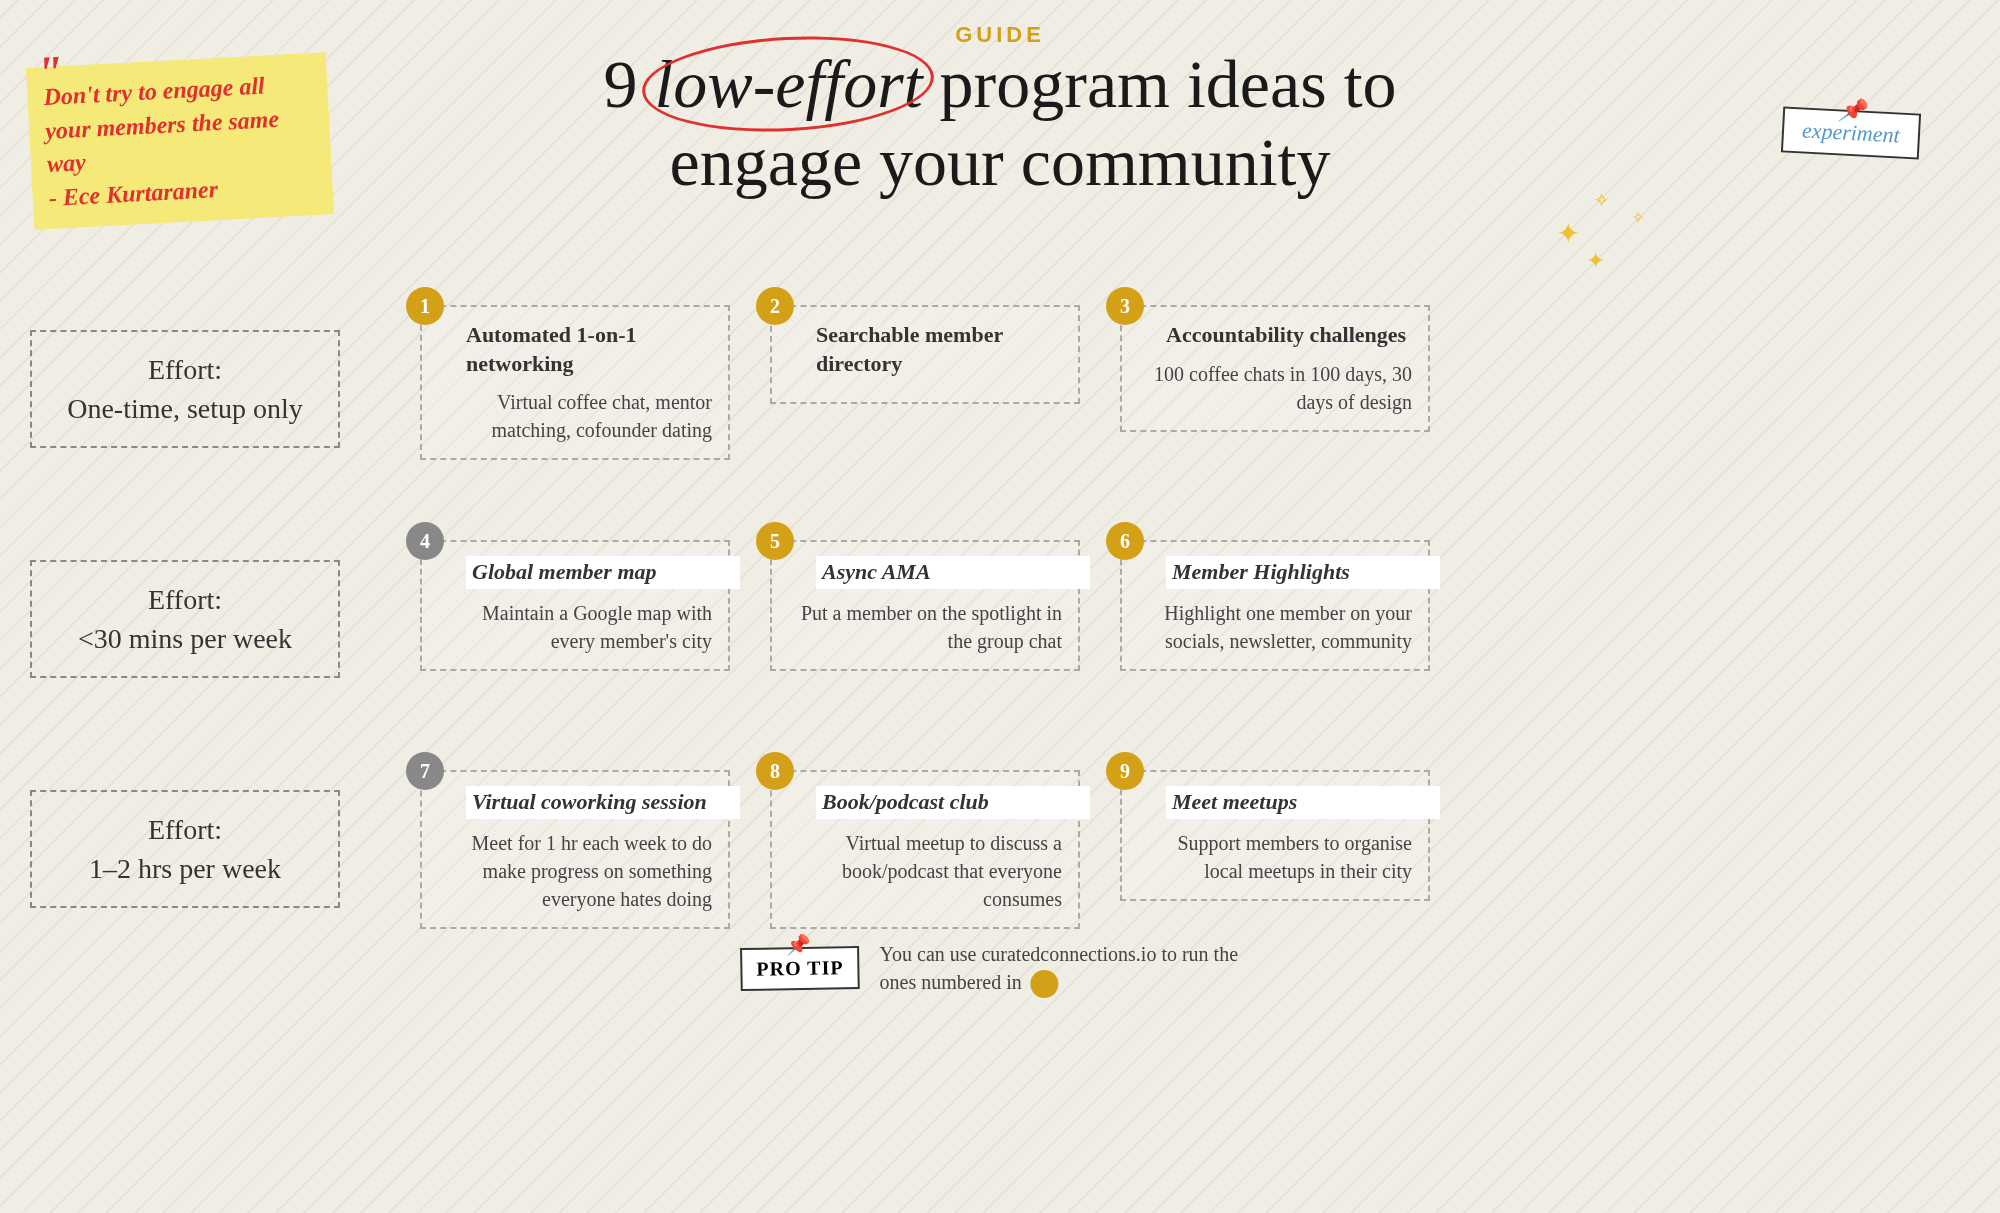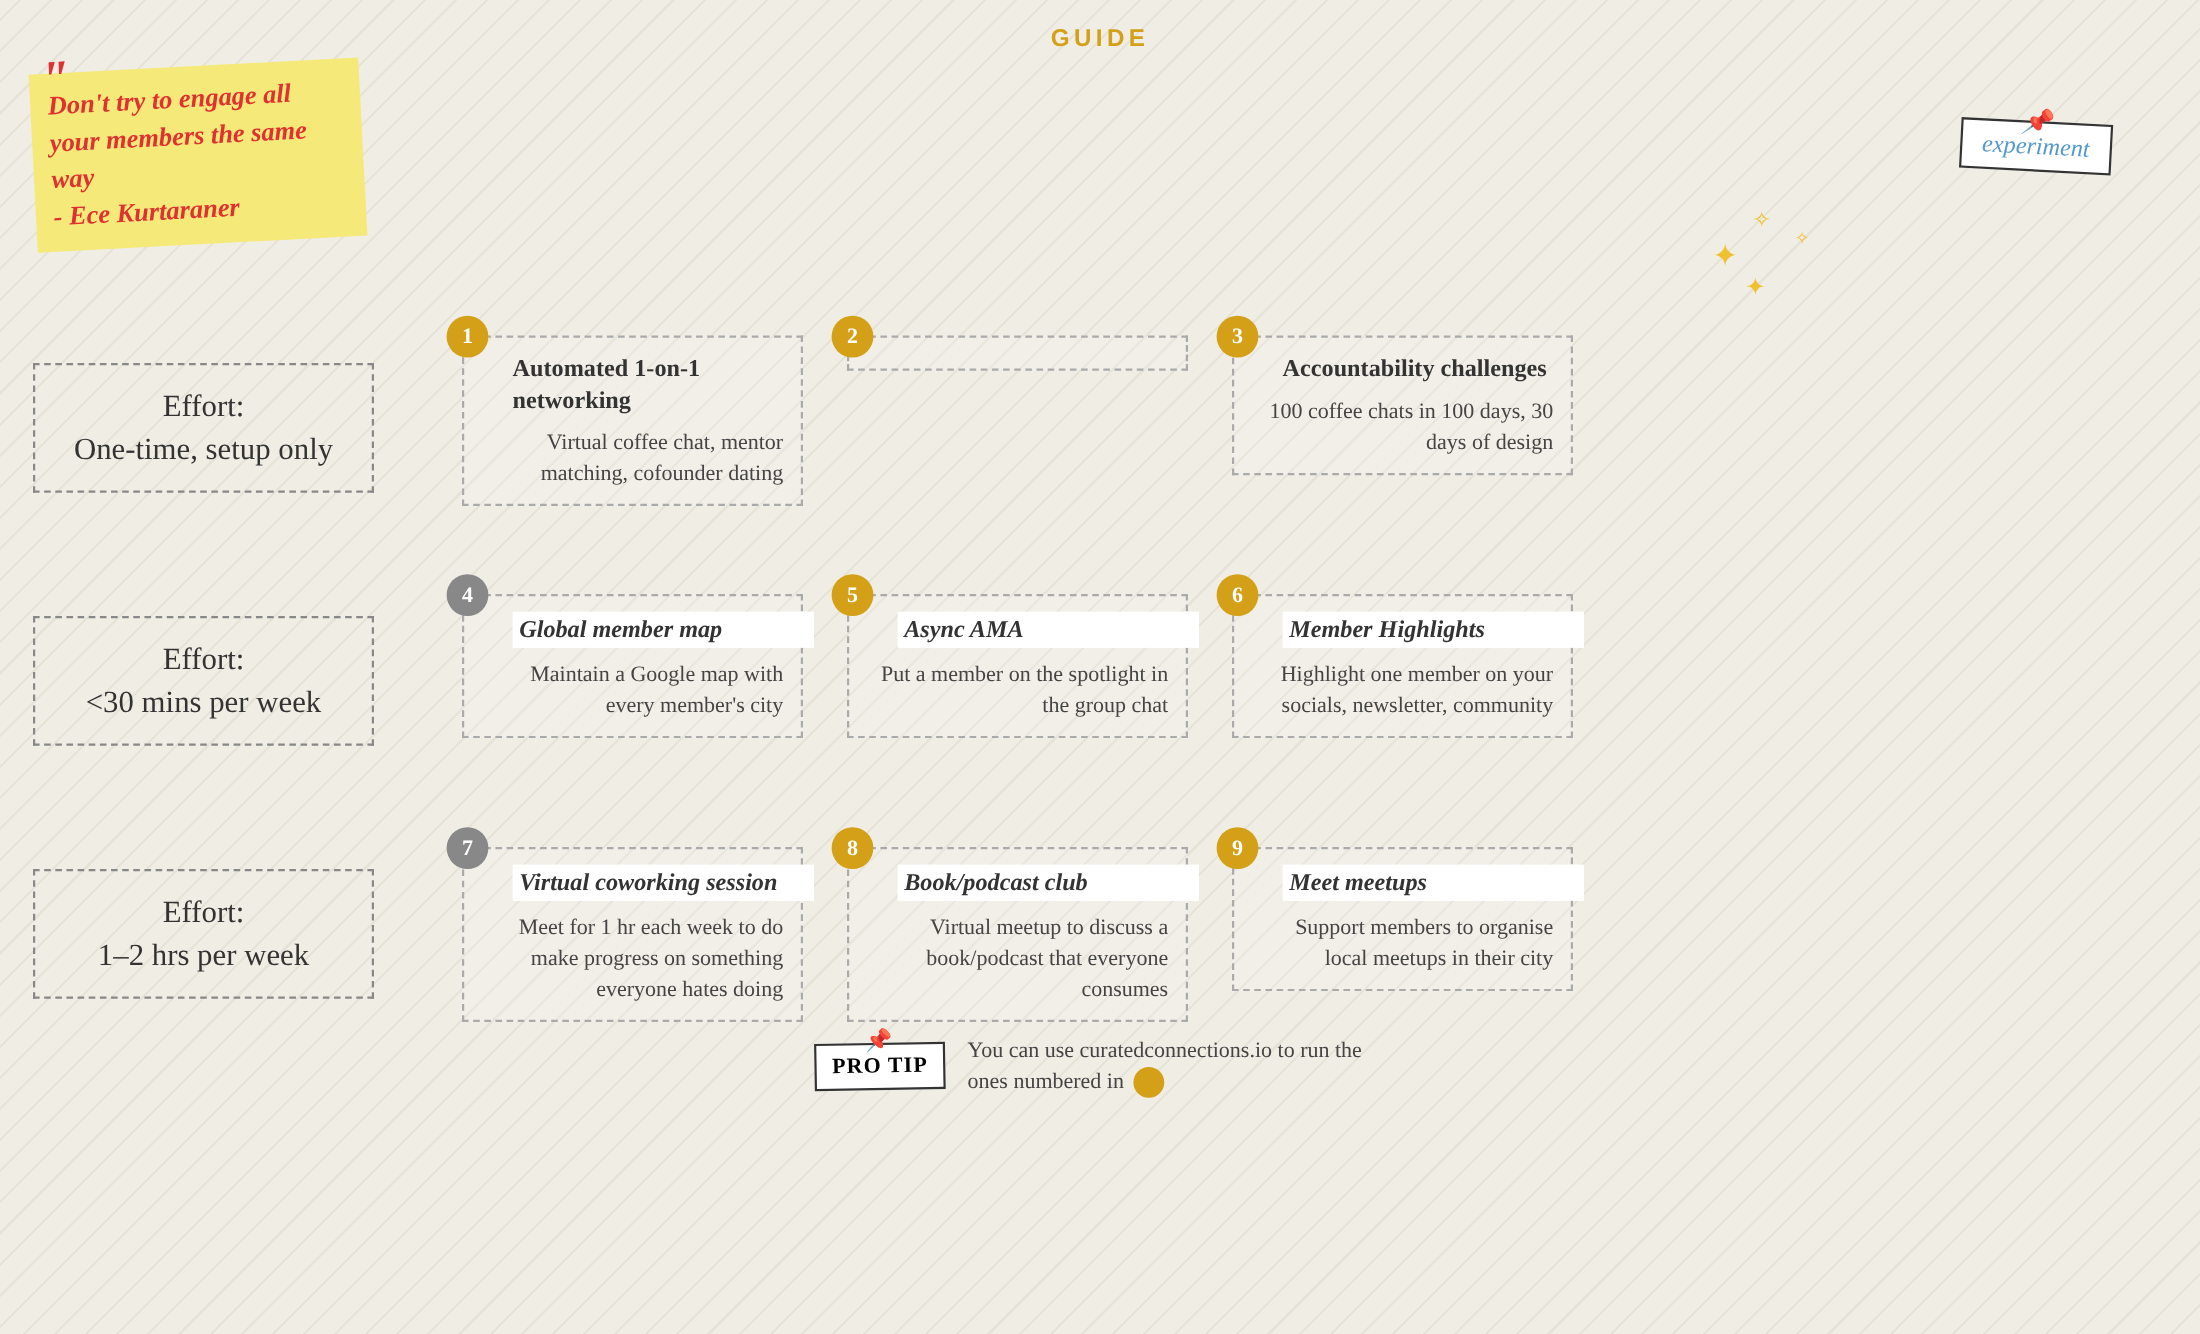--- a/index.html
+++ b/index.html
@@ -250,20 +250,26 @@
     }
   </style>
 </head>
 <body>
 
 <div class="bg-stripes"></div>
 <div class="page-container">
 
   <div class="guide-label">GUIDE</div>
 
+  <div class="main-title">
+    <span>9 </span><span class="low-effort-wrap">
+      <span class="low-effort-text">low-effort</span>
+      <span class="low-effort-circle"></span>
+    </span><span> program ideas to<br>engage your community</span>
+  </div>
 
   <div class="quote-box">
     <span class="quote-marks">"</span>
     <span>Don't try to engage all your members the same way<br>- Ece Kurtaraner</span>
   </div>
 
   <div class="sparkle" style="top:220px; right:420px; font-size:28px;">✦</div>
   <div class="sparkle" style="top:190px; right:390px; font-size:20px;">✧</div>
   <div class="sparkle" style="top:250px; right:395px; font-size:22px;">✦</div>
   <div class="sparkle" style="top:210px; right:355px; font-size:16px;">✧</div>
@@ -286,20 +292,21 @@
   </div>
 
   <div class="card" style="left: 420px; top: 305px;">
     <div class="card-number yellow">1</div>
     <div class="card-title">Automated 1-on-1 networking</div>
     <div class="card-body">Virtual coffee chat, mentor matching, cofounder dating</div>
   </div>
 
   <div class="card" style="left: 770px; top: 305px;">
     <div class="card-number yellow">2</div>
+    <div class="card-title">Searchable member directory</div>
   </div>
 
   <div class="card" style="left: 1120px; top: 305px;">
     <div class="card-number yellow">3</div>
     <div class="card-title">Accountability challenges</div>
     <div class="card-body">100 coffee chats in 100 days, 30 days of design</div>
   </div>
 
   <div class="card" style="left: 420px; top: 540px;">
     <div class="card-number gray">4</div>

